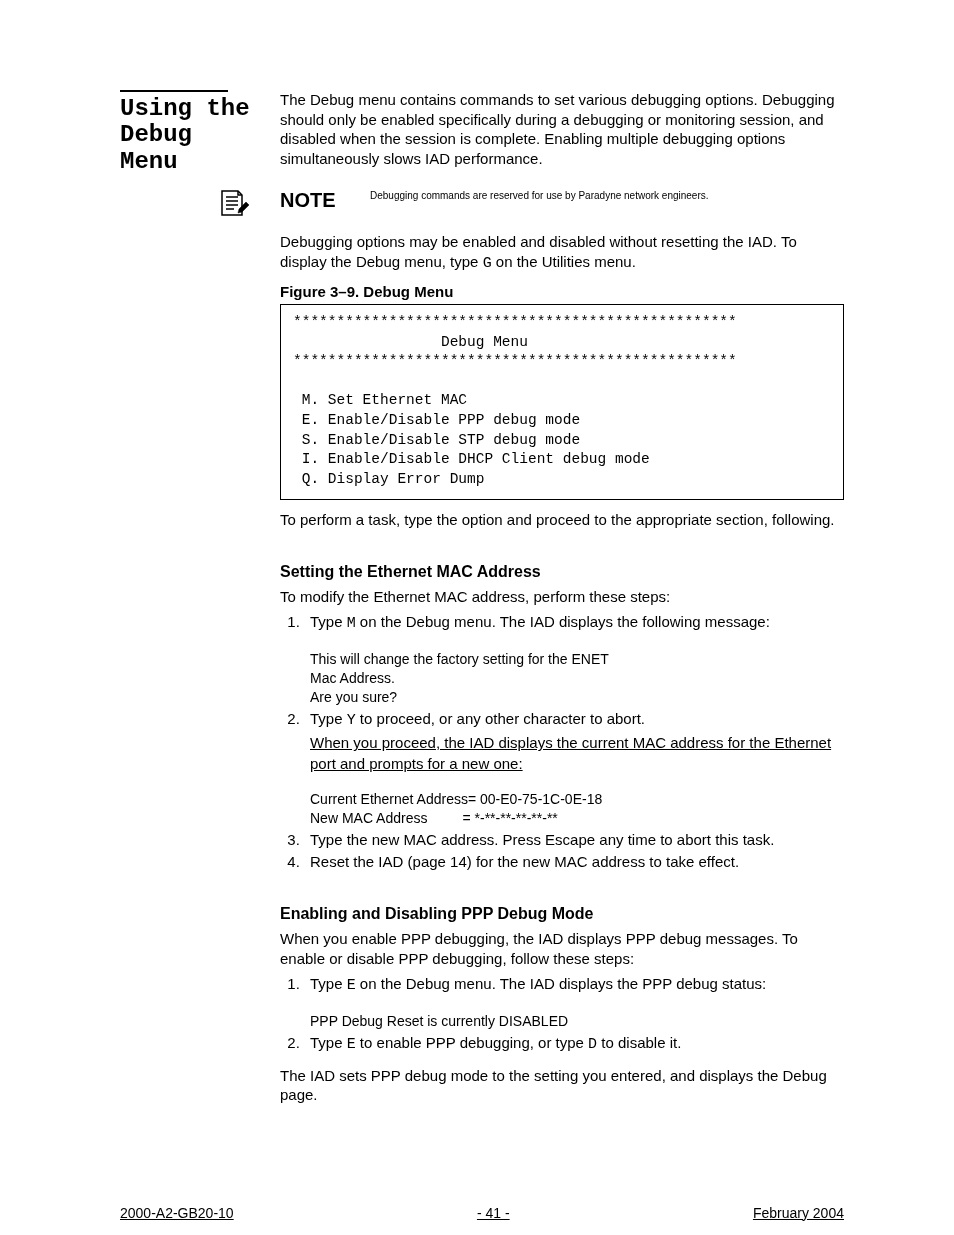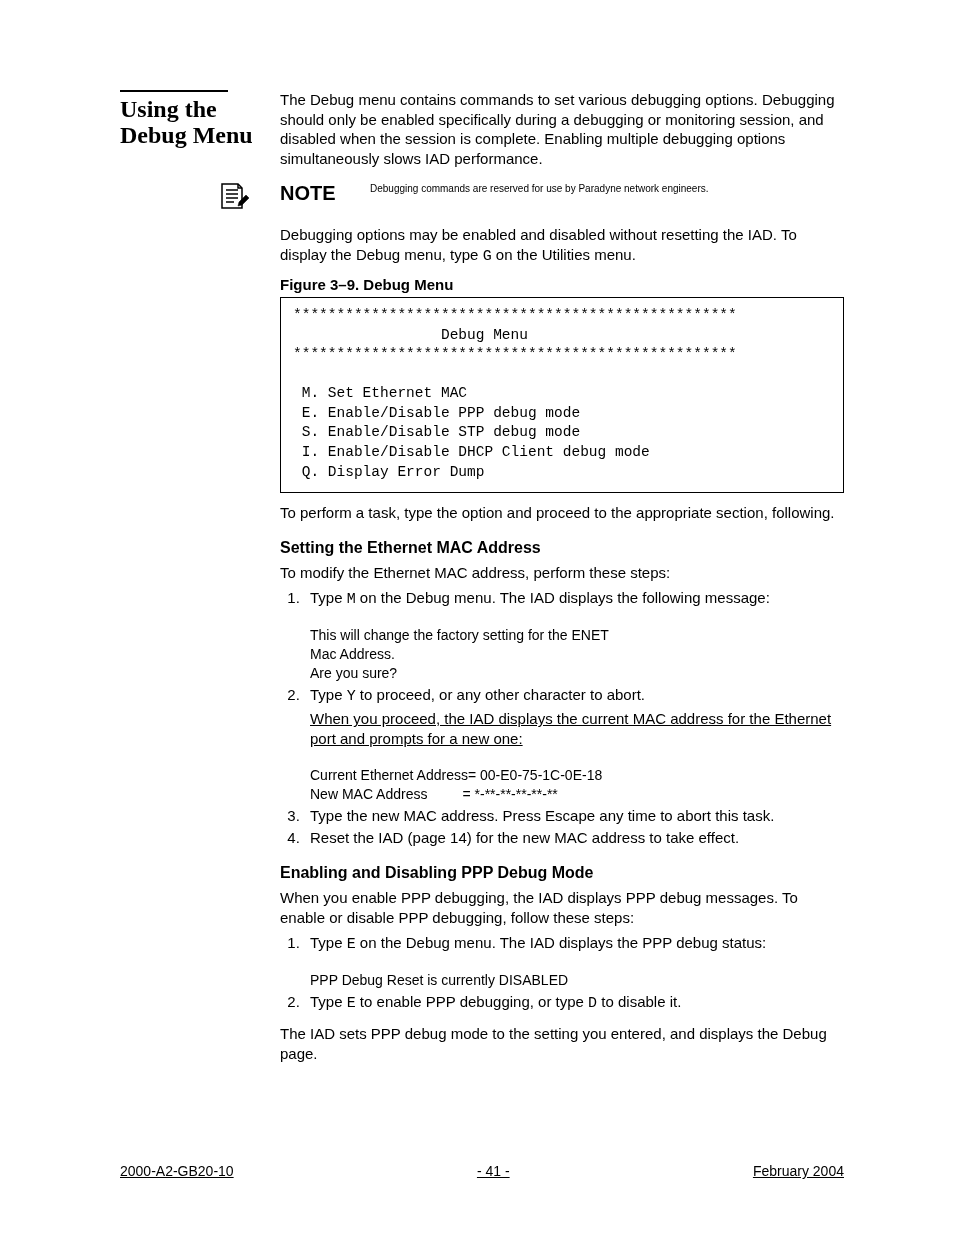--- a/index.html
+++ b/index.html
@@ -29,21 +29,21 @@
   }
   .rule {
     border-top: 2px solid #000;
     width: 108px;
     margin-bottom: 4px;
   }
   .section-title {
     font-size: 24px;
     font-weight: bold;
     line-height: 1.1;
-    font-family: Liberation Serif, serif;
+    font-family: Liberation Mono, monospace;
   }
   .body-text {
     font-size: 15px;
     line-height: 1.3;
   }
   .note-row {
     display: flex;
     margin-top: 14px;
     margin-bottom: 10px;
   }
@@ -76,21 +76,21 @@
     font-size: 14.5px;
     line-height: 1.35;
     white-space: pre;
   }
   .mono {
     font-family: "Courier New", monospace;
   }
   .sub-h {
     font-weight: bold;
     font-size: 16px;
-    margin-top: 16px;
+    margin-top: 33px;
     margin-bottom: 6px;
   }
   ol.steps {
     margin: 6px 0 0 0;
     padding-left: 24px;
     font-size: 15px;
     line-height: 1.35;
   }
   ol.steps > li {
     margin-bottom: 2px;

